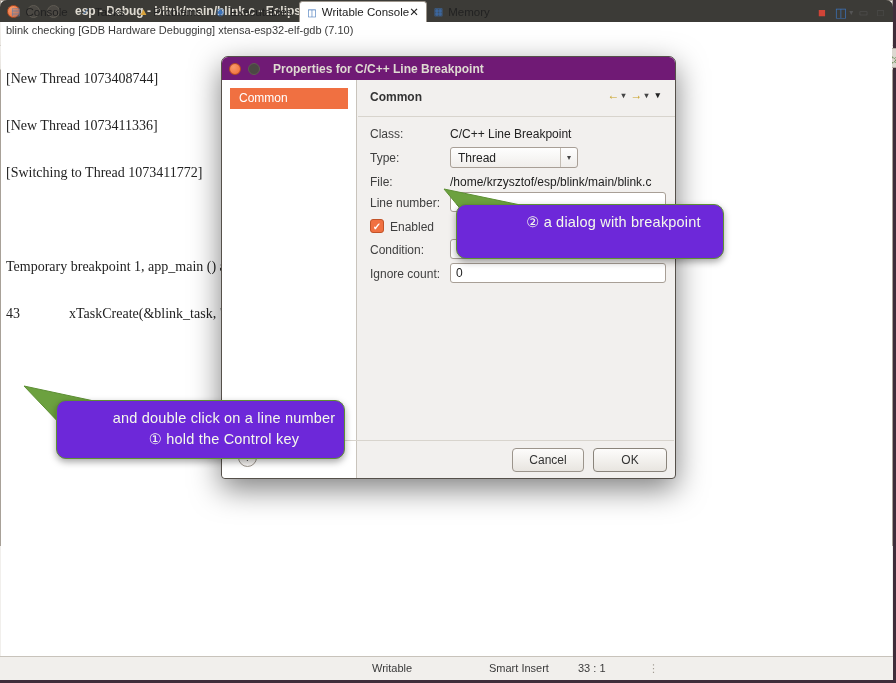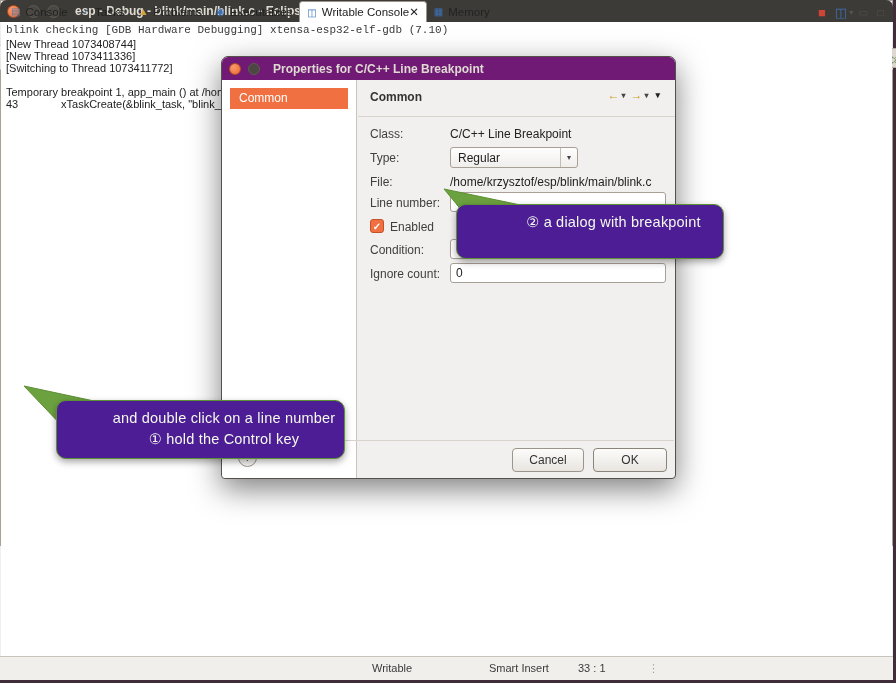--- a/index.html
+++ b/index.html
@@ -118,23 +118,23 @@
   #console-tabs{position:absolute;left:0;top:0;right:0;height:22px;display:flex;
                 align-items:flex-end;padding-left:4px;}
   .ctab{display:inline-flex;align-items:center;height:21px;padding:0 7px;font-size:11.5px;
         color:#222;white-space:nowrap;}
   .ctab .ticn{margin-right:5px;font-size:10px;}
   .ctab.active{border:1px solid #9c958c;border-bottom:none;border-radius:3.5px 3.5px 0 0;
                background:#fff;}
   #console-toolbar{position:absolute;right:4px;top:2px;display:flex;align-items:center;}
   #console-content{position:absolute;left:1px;right:1px;top:22px;bottom:1px;background:#fff;
                    overflow:hidden;}
-  #console-header{font-size:11px;color:#3a3a3a;padding:2px 0 2px 5px;font-family:Liberation Mono, monospace;}
-  .crow{height:12px;font-family:Liberation Sans, sans-serif;font-size:11px;line-height:12px;
-        white-space:pre;color:#222;padding-left:5px;}
+  #console-header{font-size:11px;color:#3a3a3a;padding:2px 0 2px 5px;}
+  .crow{height:12px;font-family:Liberation Serif, serif;font-size:14px;line-height:12px;
+        white-space:pre;color:#222;padding-left:5px;margin-top:35px;}
 
   
   #statusbar{position:absolute;left:0;top:656px;width:893px;height:24px;background:#f1efec;
              border-top:1px solid #c8c3bb;font-size:11px;color:#3a3a3a;}
   #statusbar span{position:absolute;top:5px;}
   #sb-writable{left:372px;}
   #sb-insert{left:489px;}
   #sb-pos{left:578px;}
   #sb-dots{left:648px;color:#a39d94;}
 
@@ -171,21 +171,21 @@
              text-align:center;font-weight:bold;}
   #dlg-check-label{position:absolute;left:32px;font-size:12px;color:#3f3f3f;}
   .dbtn{position:absolute;height:24px;border:1px solid #9c958c;border-radius:4px;
         background:linear-gradient(#fdfcfb,#e8e5e0);font-size:12px;color:#333;text-align:center;
         line-height:22px;}
   #dlg-help{position:absolute;left:16px;top:391px;width:19px;height:19px;border:1px solid #9c958c;
             border-radius:50%;background:#f7f5f3;color:#555;font-size:11px;line-height:17px;
             text-align:center;}
 
   
-  .callout{position:absolute;z-index:60;background:#4c1d95;border:1px solid #5d8f34;
+  .callout{position:absolute;z-index:60;background:#6d28d9;border:1px solid #5d8f34;
            border-radius:10px;color:#f4f9ec;text-align:center;
            box-shadow:0 3px 7px rgba(0,0,0,.35);font-size:14.5px;line-height:21px;
            padding-top:7px;letter-spacing:.2px;padding-left:47px;}
   #tails{position:absolute;left:0;top:0;width:896px;height:683px;z-index:59;pointer-events:none;}
 </style>
 </head>
 <body>
 
 <div id="window">
 
@@ -678,21 +678,21 @@
           <span class="dd">▾</span>
         <span class="dd" style="color:#222;font-size:9px;">▾</span>
       </div>
       <div class="dlg-hr" style="top:36px;"></div>
 
       <div class="flabel" style="top:47px;">Class:</div>
       <div class="fvalue" style="top:47px;">C/C++ Line Breakpoint</div>
 
       <div class="flabel" style="top:71px;">Type:</div>
       <div id="dlg-combo" style="top:67px;">
-        <span class="ctext">Regular</span>
+        <span class="ctext">Thread</span>
         <span class="cbtn">▾</span>
       </div>
 
       <div class="flabel" style="top:95px;">File:</div>
       <div class="fvalue" style="top:95px;">/home/krzysztof/esp/blink/main/blink.c</div>
 
       <div class="flabel" style="top:116px;">Line number:</div>
       <input class="inp" style="top: 112px;" value="33">
 
       <div id="dlg-check" style="top:139px;">✓</div>

